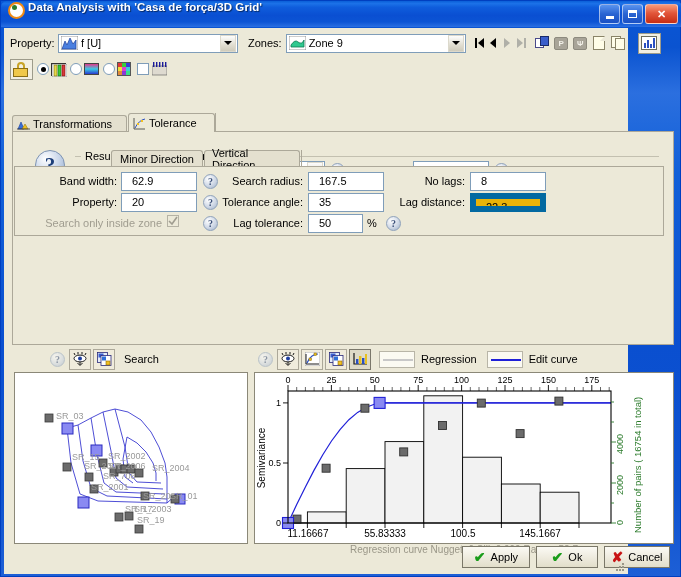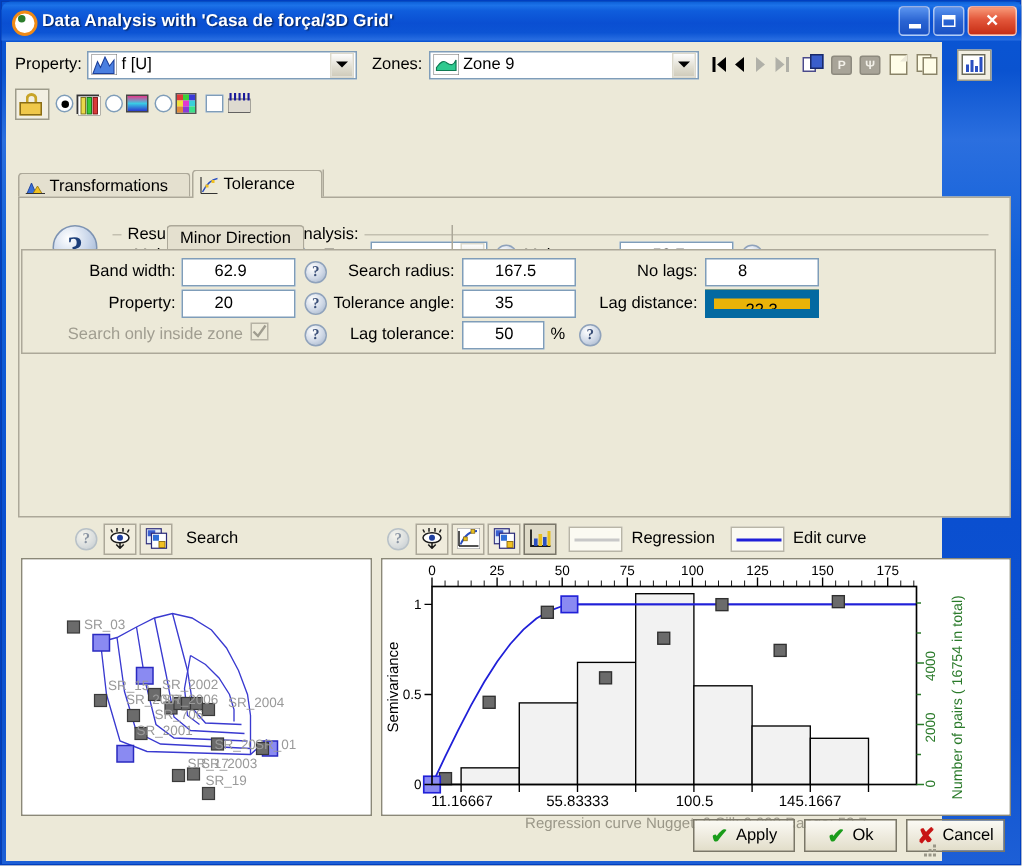--- a/index.html
+++ b/index.html
@@ -20,21 +20,21 @@
   
   .window {
     position: absolute; left: 0; top: 0; width: 681px; height: 577px;
     background: linear-gradient(to bottom, #0a56d6 0%, #0a53d0 8%, #2b6fdf 16%, #1160d8 30%, #0a4fd0 60%, #0e53cf 85%, #1d5fd6 100%);
     border: 1px solid #003fc0;
     padding: 0;
   }
   .titlebar {
     position: absolute; left: 0; top: 0; width: 681px; height: 26px;
     background: linear-gradient(to bottom, #0b5fd8 0%, #1c72e8 10%, #0f5ddc 24%, #0a4fd2 55%, #0c54d4 80%, #2a6fe2 100%);
-    display: flex; align-items: center;
+    display: flex; align-items: flex-start;
     border-radius: 6px 6px 0 0;
   }
   .title-icon {
     width: 16px; height: 16px; margin-left: 6px; margin-right: 5px;
     position: relative;
   }
   .title-icon::before {
     content: ""; position: absolute; left: 1px; top: 1px;
     width: 13px; height: 13px; border-radius: 50%;
     border: 2px solid #f08a15; background: #ffffff;
@@ -173,21 +173,21 @@
   
   .group {
     position:absolute; border:1px solid #c3c0b0; border-top: 1px solid #c3c0b0;
   }
   .group-title {
     position:absolute; background:#ece9d8; padding:0 4px; font-size:11px; top:-7px; left:6px;
   }
   .fld-lbl { position:absolute; font-size:11px; text-align:right; }
   .fld {
     position:absolute; height:19px; border:1px solid #7f9db9; background:#fff;
-    font-size:11px; line-height:17px; padding-left:21px; overflow:hidden; white-space:nowrap;
+    font-size:11px; line-height:17px; padding-left:10px; overflow:hidden; white-space:nowrap;
   }
   .fld.ro { background:#eab308; border:6px solid #0369a1; color:#000; }
   .qmark {
     position:absolute; width:15px; height:15px; border-radius:50%;
     background: radial-gradient(circle at 35% 30%, #ffffff, #cfd8e6 55%, #9fb0c8);
     border:1px solid #8fa2bb; color:#3a4f78; font-size:10px; font-weight:bold;
     display:flex;align-items:center;justify-content:center; font-family:"Liberation Serif",serif;
   }
   .qmark.big {
     width:30px;height:30px;font-size:21px;
@@ -479,20 +479,23 @@
 
       <div class="fld-lbl" style="left:318px;top:76px;width:80px;">Vertical range:</div>
       <div class="fld" style="left:400px;top:73px;width:76px;">11.6</div>
       <div class="qmark" style="left:481px;top:75px;">?</div>
     </div>
 
     <div class="subtabstrip">
       <div class="subtab inactive" style="left:97px;width:92px;">
         <span>Minor Direction</span>
       </div>
+      <div class="subtab inactive" style="left:190px;width:96px;">
+        <span>Vertical Direction</span>
+      </div>
       <div style="position:absolute;left:287px;top:1px;width:1px;height:17px;background:#aca899;"></div>
     </div>
 
     <div class="subpanel">
       <div class="fld-lbl" style="left:22px;top:8px;width:80px;">Band width:</div>
       <div class="fld" style="left:106px;top:5px;width:76px;">62.9</div>
       <div class="qmark" style="left:188px;top:7px;">?</div>
 
       <div class="fld-lbl" style="left:22px;top:29px;width:80px;">Property:</div>
       <div class="fld" style="left:106px;top:26px;width:76px;">20</div>

